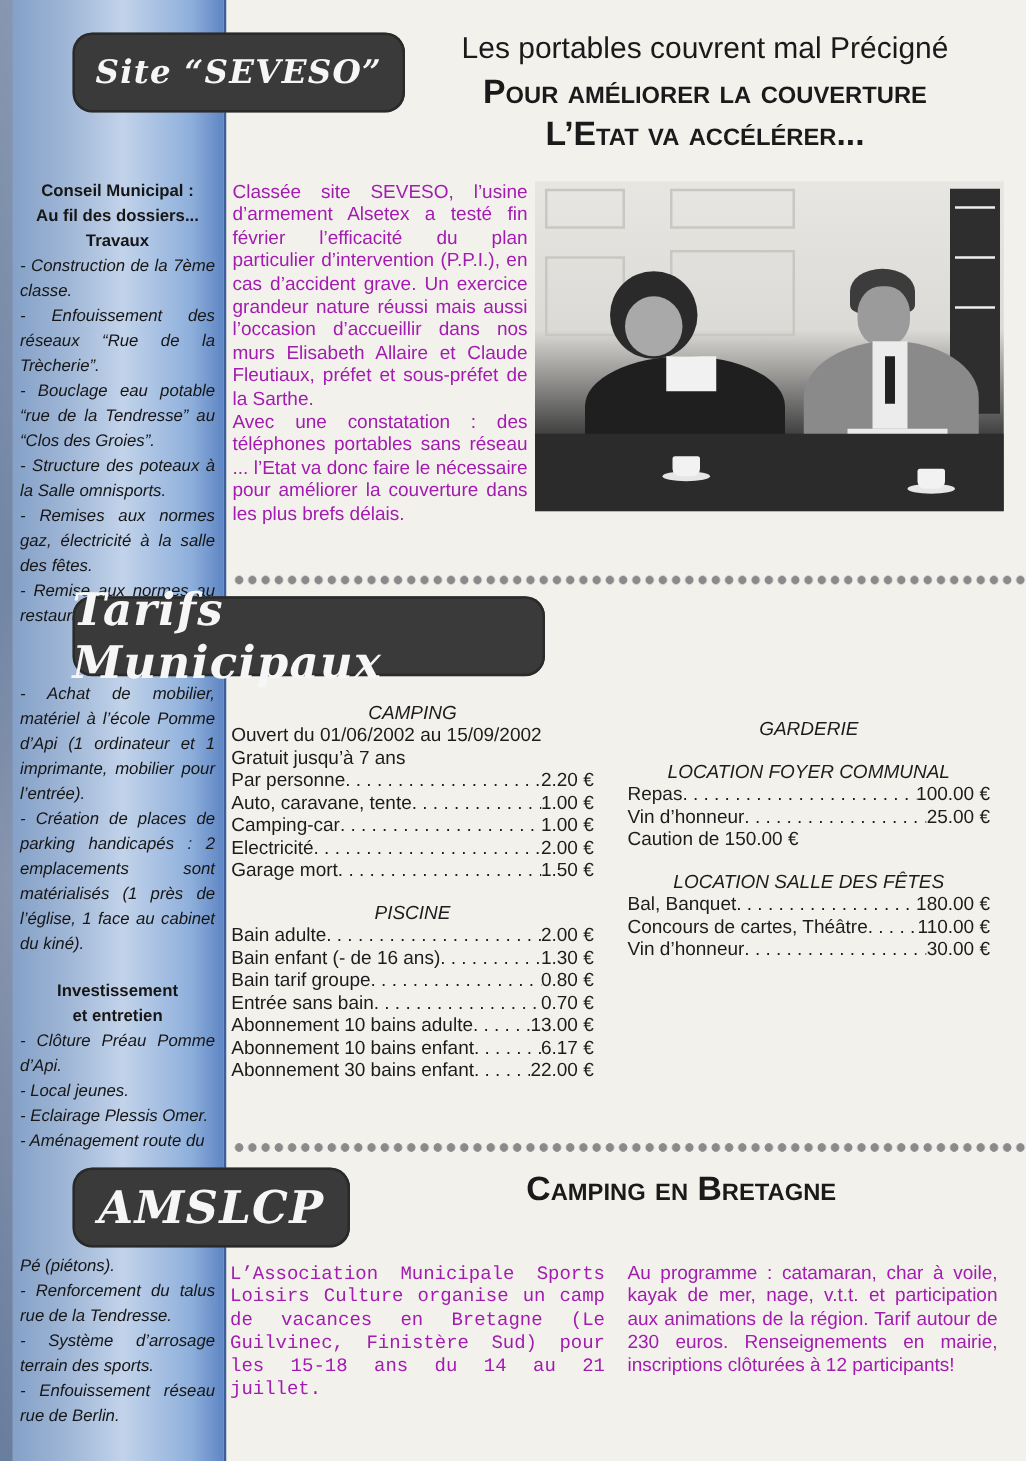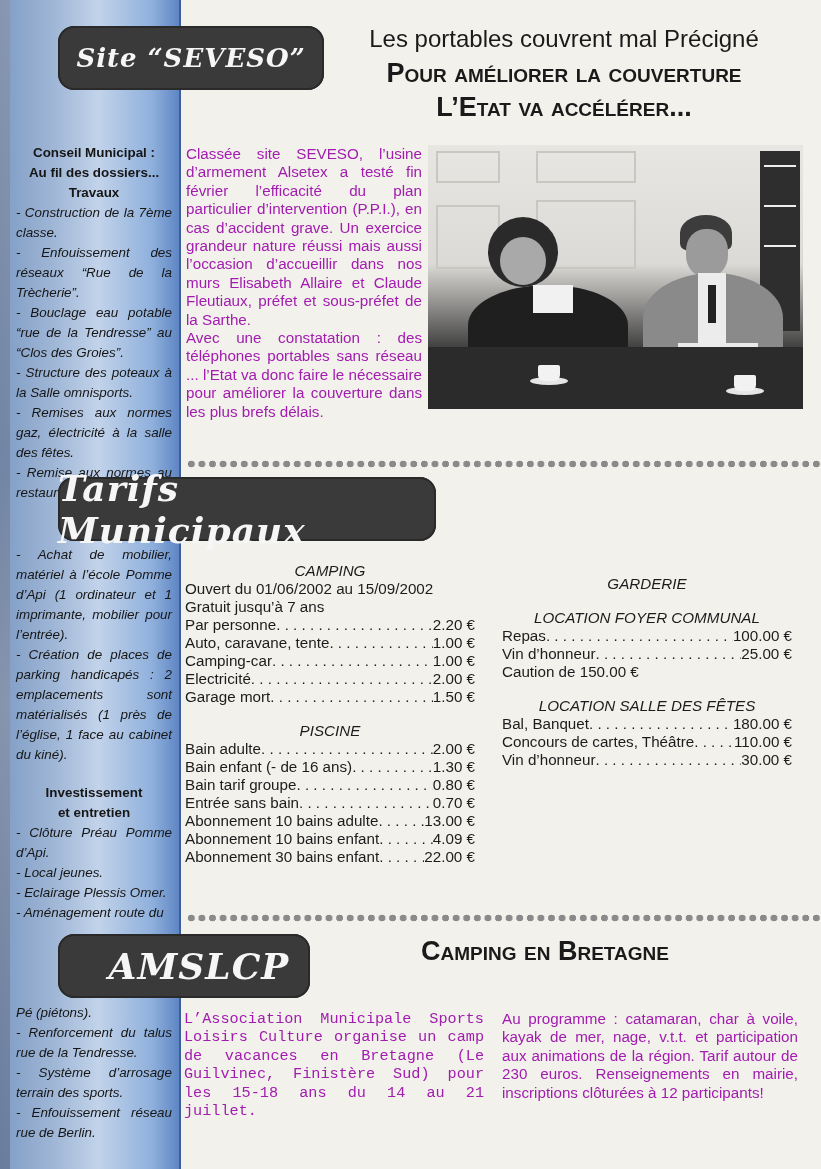--- a/index.html
+++ b/index.html
@@ -183,21 +183,21 @@
       <span class="val">0.70 €</span>
     </div>
   <div class="row">
       <span class="lbl">Abonnement 10 bains adulte</span>
       <span class="fill"></span>
       <span class="val">13.00 €</span>
     </div>
   <div class="row">
       <span class="lbl">Abonnement 10 bains enfant</span>
       <span class="fill"></span>
-      <span class="val">4.09 €</span>
+      <span class="val">6.17 €</span>
     </div>
   <div class="row">
       <span class="lbl">Abonnement 30 bains enfant</span>
       <span class="fill"></span>
       <span class="val">22.00 €</span>
     </div>
 </div>
 
 <div class="tarif" style="left:502px; top:562px; width:290px;margin-top:13px;">
   <div class="sec-title">GARDERIE</div>
@@ -228,18 +228,18 @@
     </div>
   <div class="row">
       <span class="lbl">Vin d’honneur</span>
       <span class="fill"></span>
       <span class="val">30.00 €</span>
     </div>
 </div>
 
 <div class="dots" style="top:913px;"></div>
 
-<div class="banner" style="left:58px; top:934px; width:222px; height:64px; font-size:36px;padding-left:30px;">AMSLCP</div>
+<div class="banner" style="left:58px; top:934px; width:222px; height:64px; font-size:36px;">AMSLCP</div>
 
 <div class="headline smallcaps" style="left:360px; top:934px; width:370px; font-size:27px; line-height:34px;">Camping en Bretagne</div>
 
 <div class="body-text" style="left:184px; top:1010px; width:300px;font-family:Liberation Mono, monospace;">L’Association Municipale Sports Loisirs Culture organise un camp de vacances en Bretagne (Le Guilvinec, Finistère Sud) pour les 15-18 ans du 14 au 21 juillet.</div>
 <div class="body-text" style="left:502px; top:1010px; width:296px;">Au programme : catamaran, char à voile, kayak de mer, nage, v.t.t. et participation aux animations de la région. Tarif autour de 230 euros. Renseignements en mairie, inscriptions clôturées à 12 participants!</div>
 
 </body></html>

